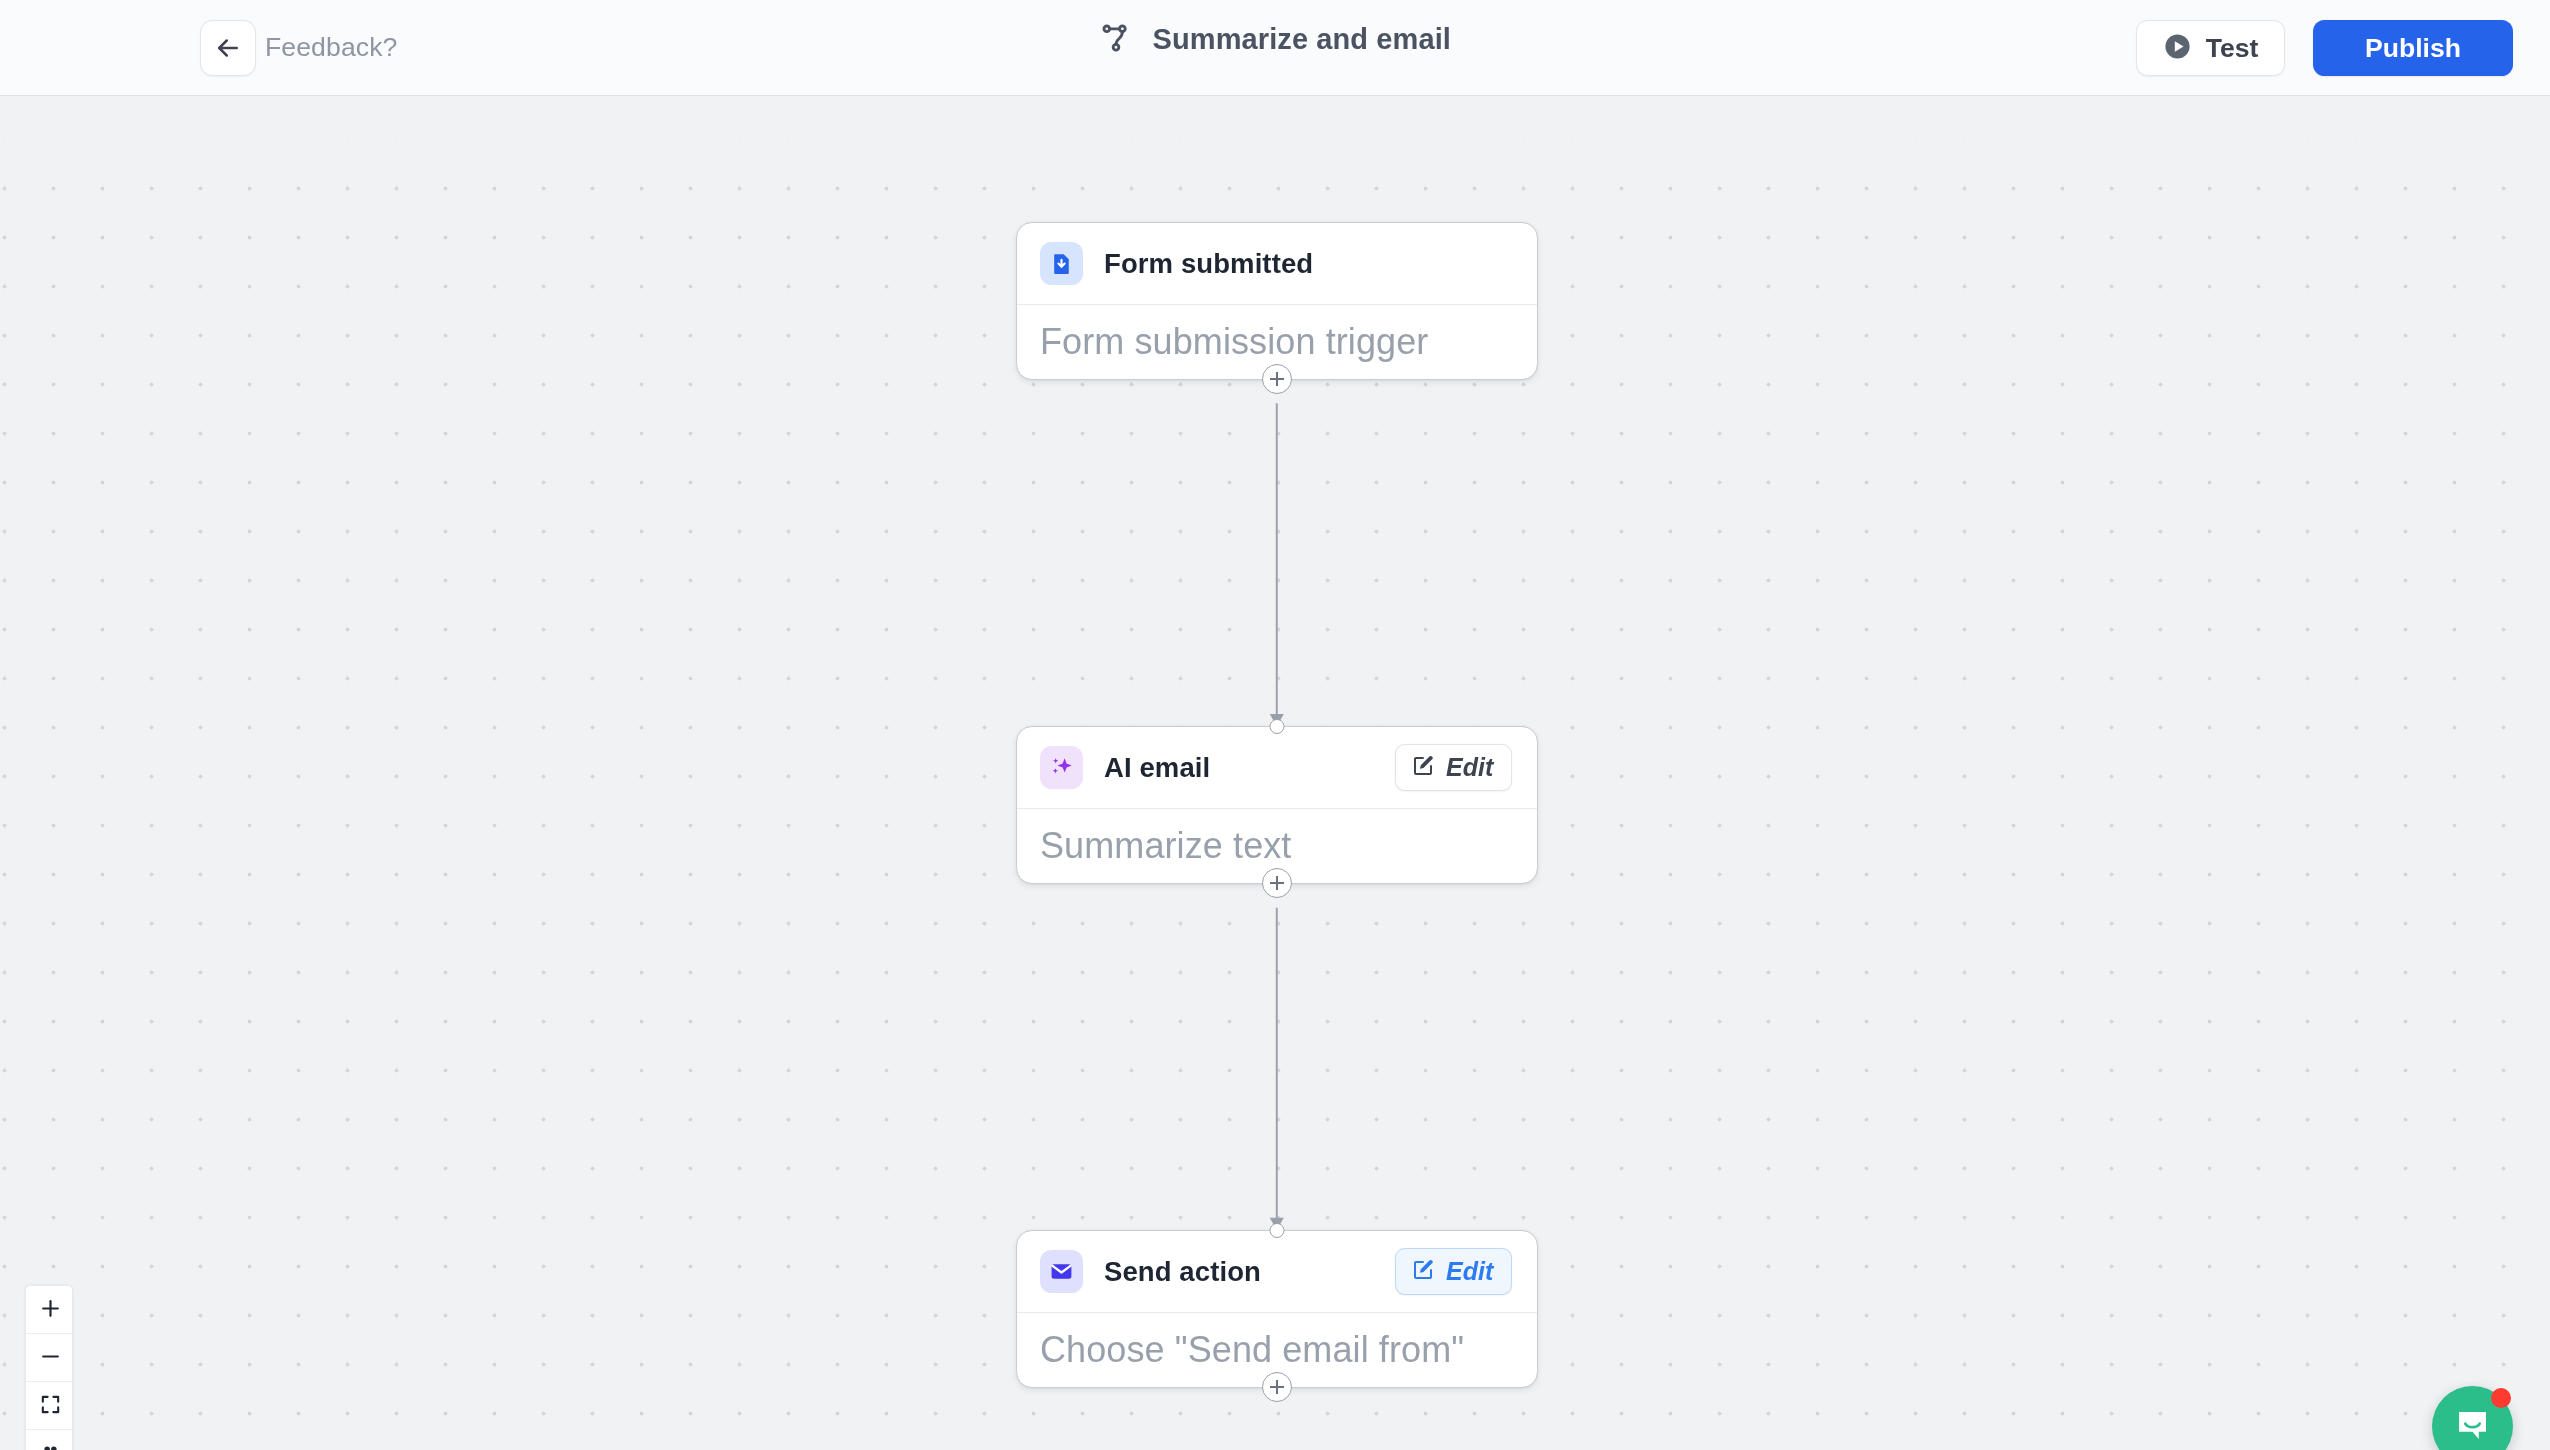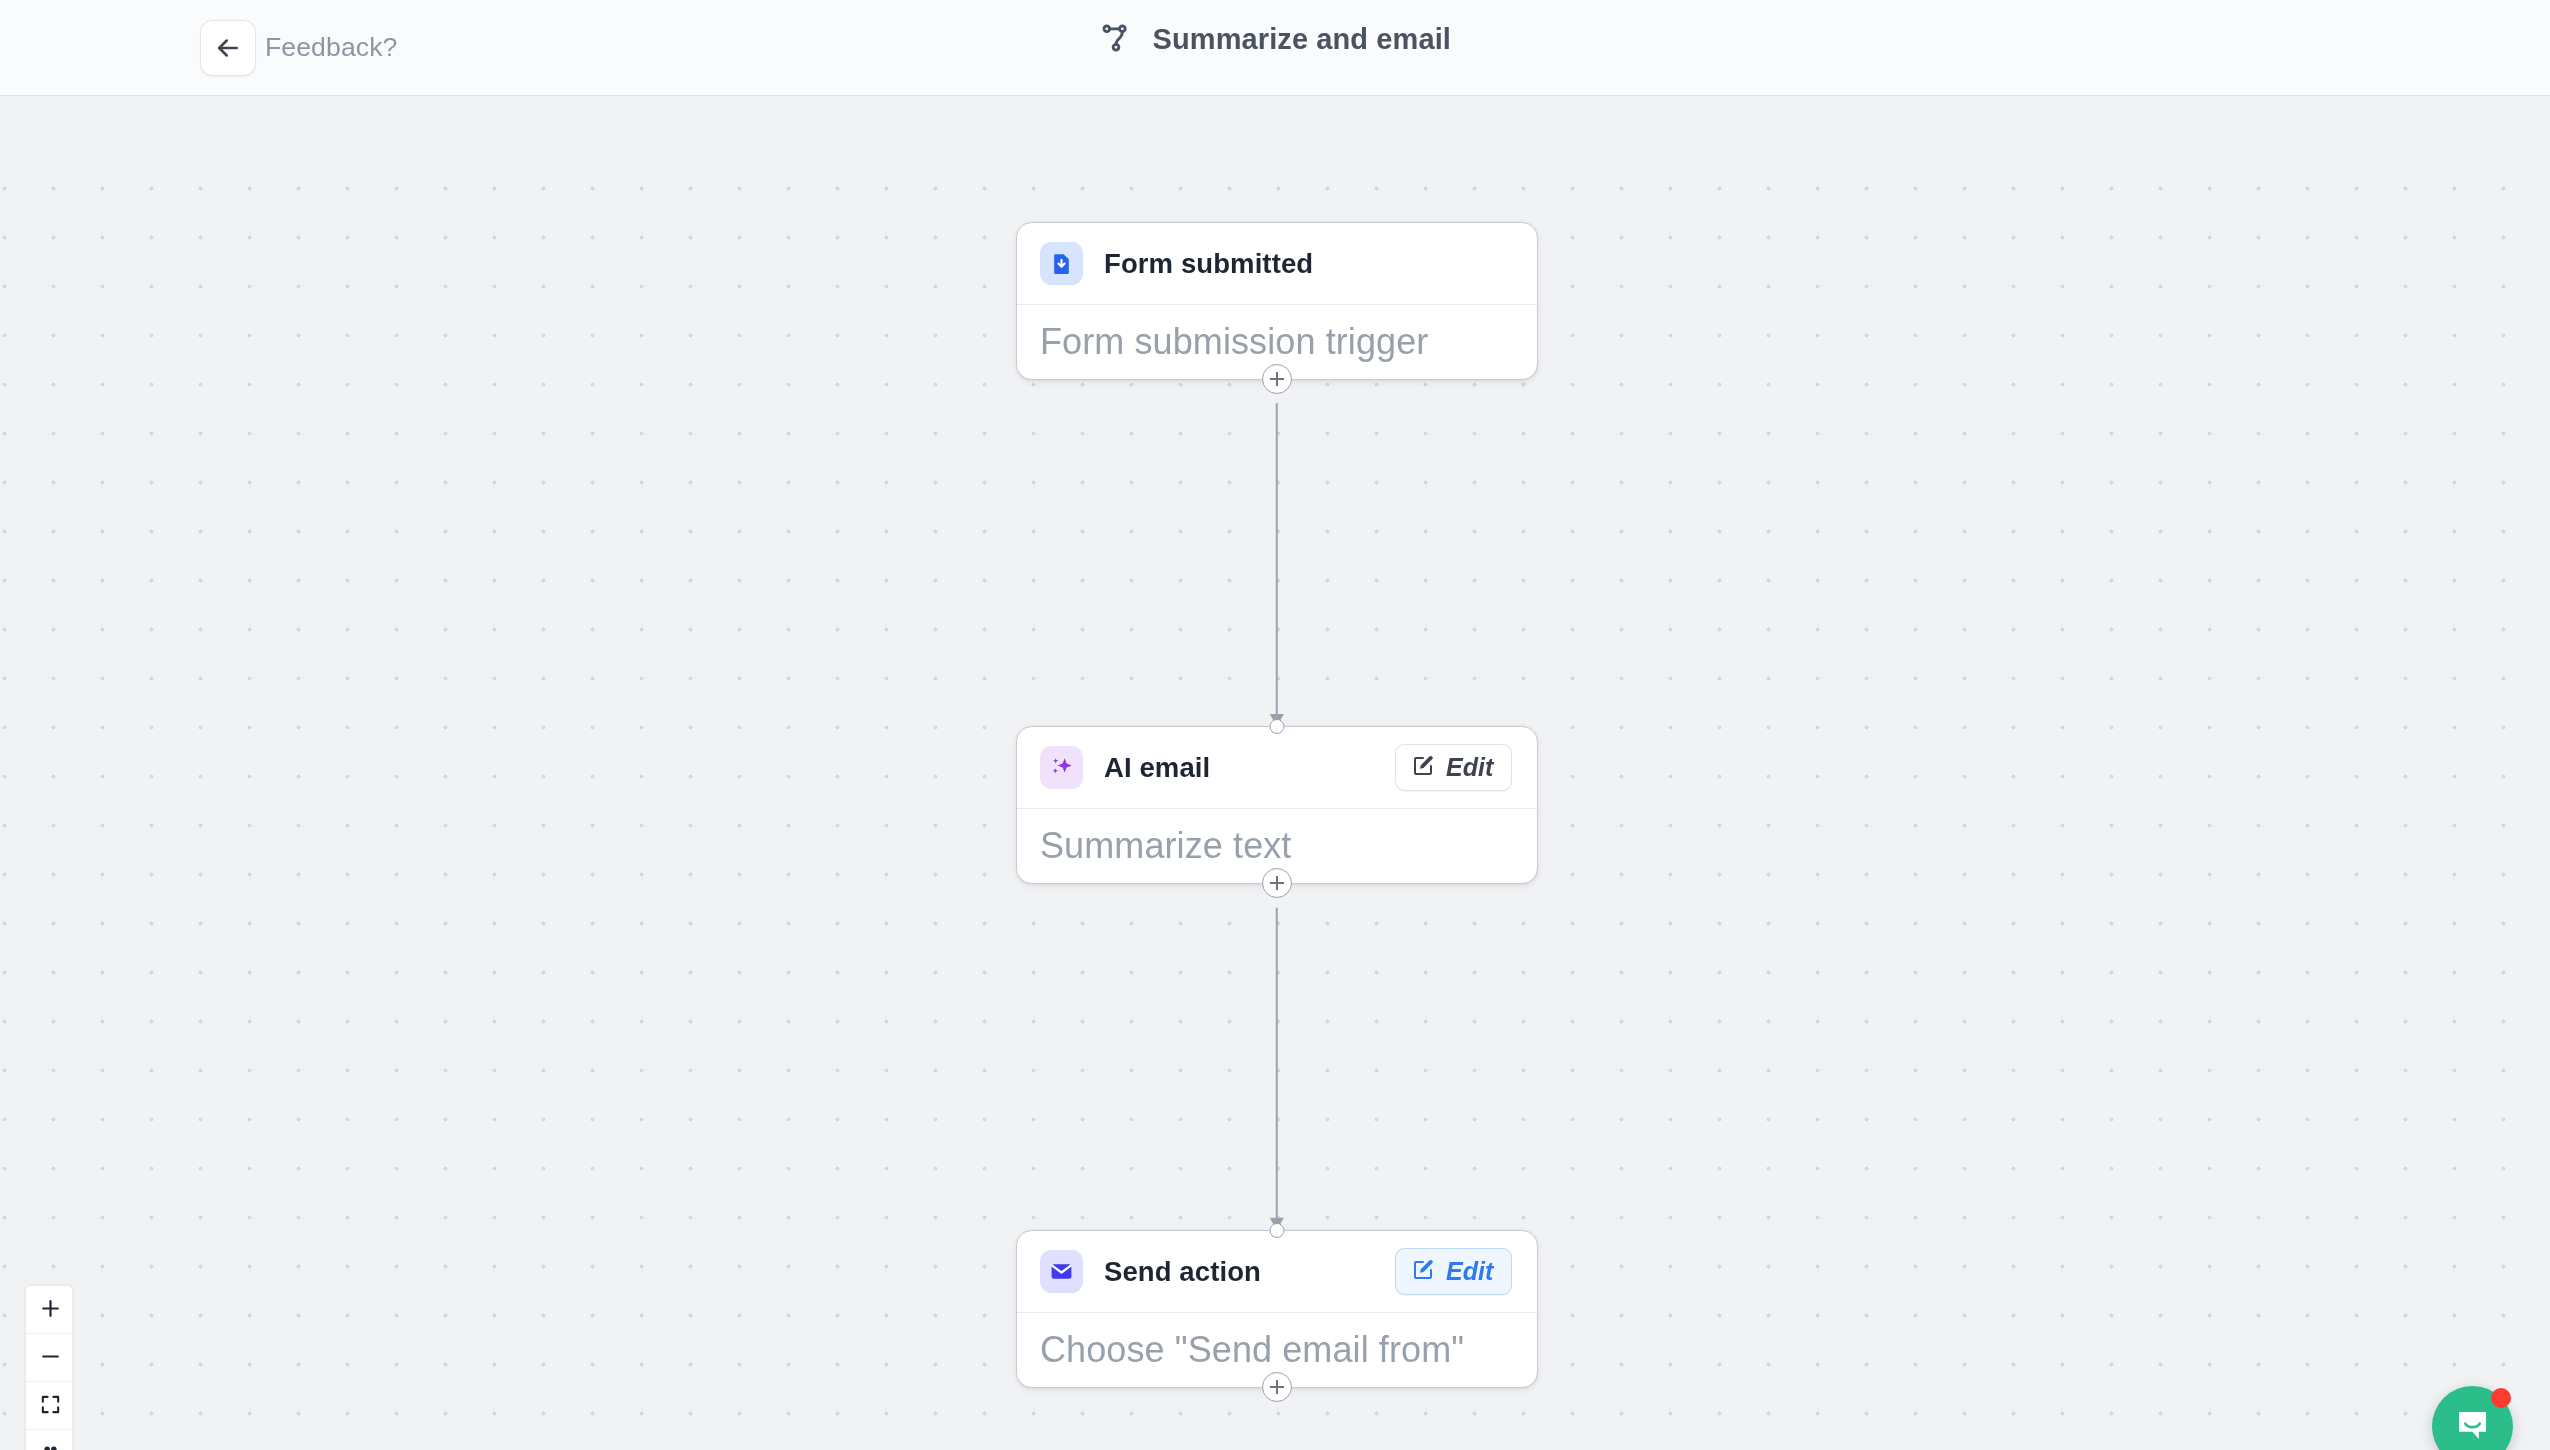--- a/index.html
+++ b/index.html
@@ -329,20 +329,34 @@
         <circle cx="5.5" cy="5.5" r="2"></circle>
         <circle cx="16.5" cy="5.5" r="2"></circle>
         <circle cx="12" cy="18.5" r="2"></circle>
         <line x1="7.5" y1="5.5" x2="14.5" y2="5.5"></line>
         <path d="M16.5 7.5 C16.5 13 12 12 12 16.5"></path>
       </svg>
     </span>
     <div class="flow-title">Summarize and email</div>
   </div>
 
+  <div class="topbar-right">
+    <div class="btn-test">
+      <span>
+        <svg width="29" height="29" viewBox="0 0 24 24">
+          <circle cx="12" cy="12" r="10" fill="#5c6472"></circle>
+          <polygon points="9.8,7.6 17,12 9.8,16.4" fill="#ffffff"></polygon>
+        </svg>
+      </span>
+      <span class="btn-test-label">Test</span>
+    </div>
+    <div class="btn-publish">
+      <span class="btn-publish-label">Publish</span>
+    </div>
+  </div>
 </div>
 
 <div class="canvas">
 
   <svg class="edges" viewBox="0 0 2880 1529" width="2550" height="1354">
 
     <line x1="1442" y1="296" x2="1442" y2="653" stroke="#9aa0ab" stroke-width="2.2"></line>
     <polygon points="1442,661 1434,647 1450,647" fill="#9aa0ab"></polygon>
 
     <line x1="1442" y1="866" x2="1442" y2="1222" stroke="#9aa0ab" stroke-width="2.2"></line>

